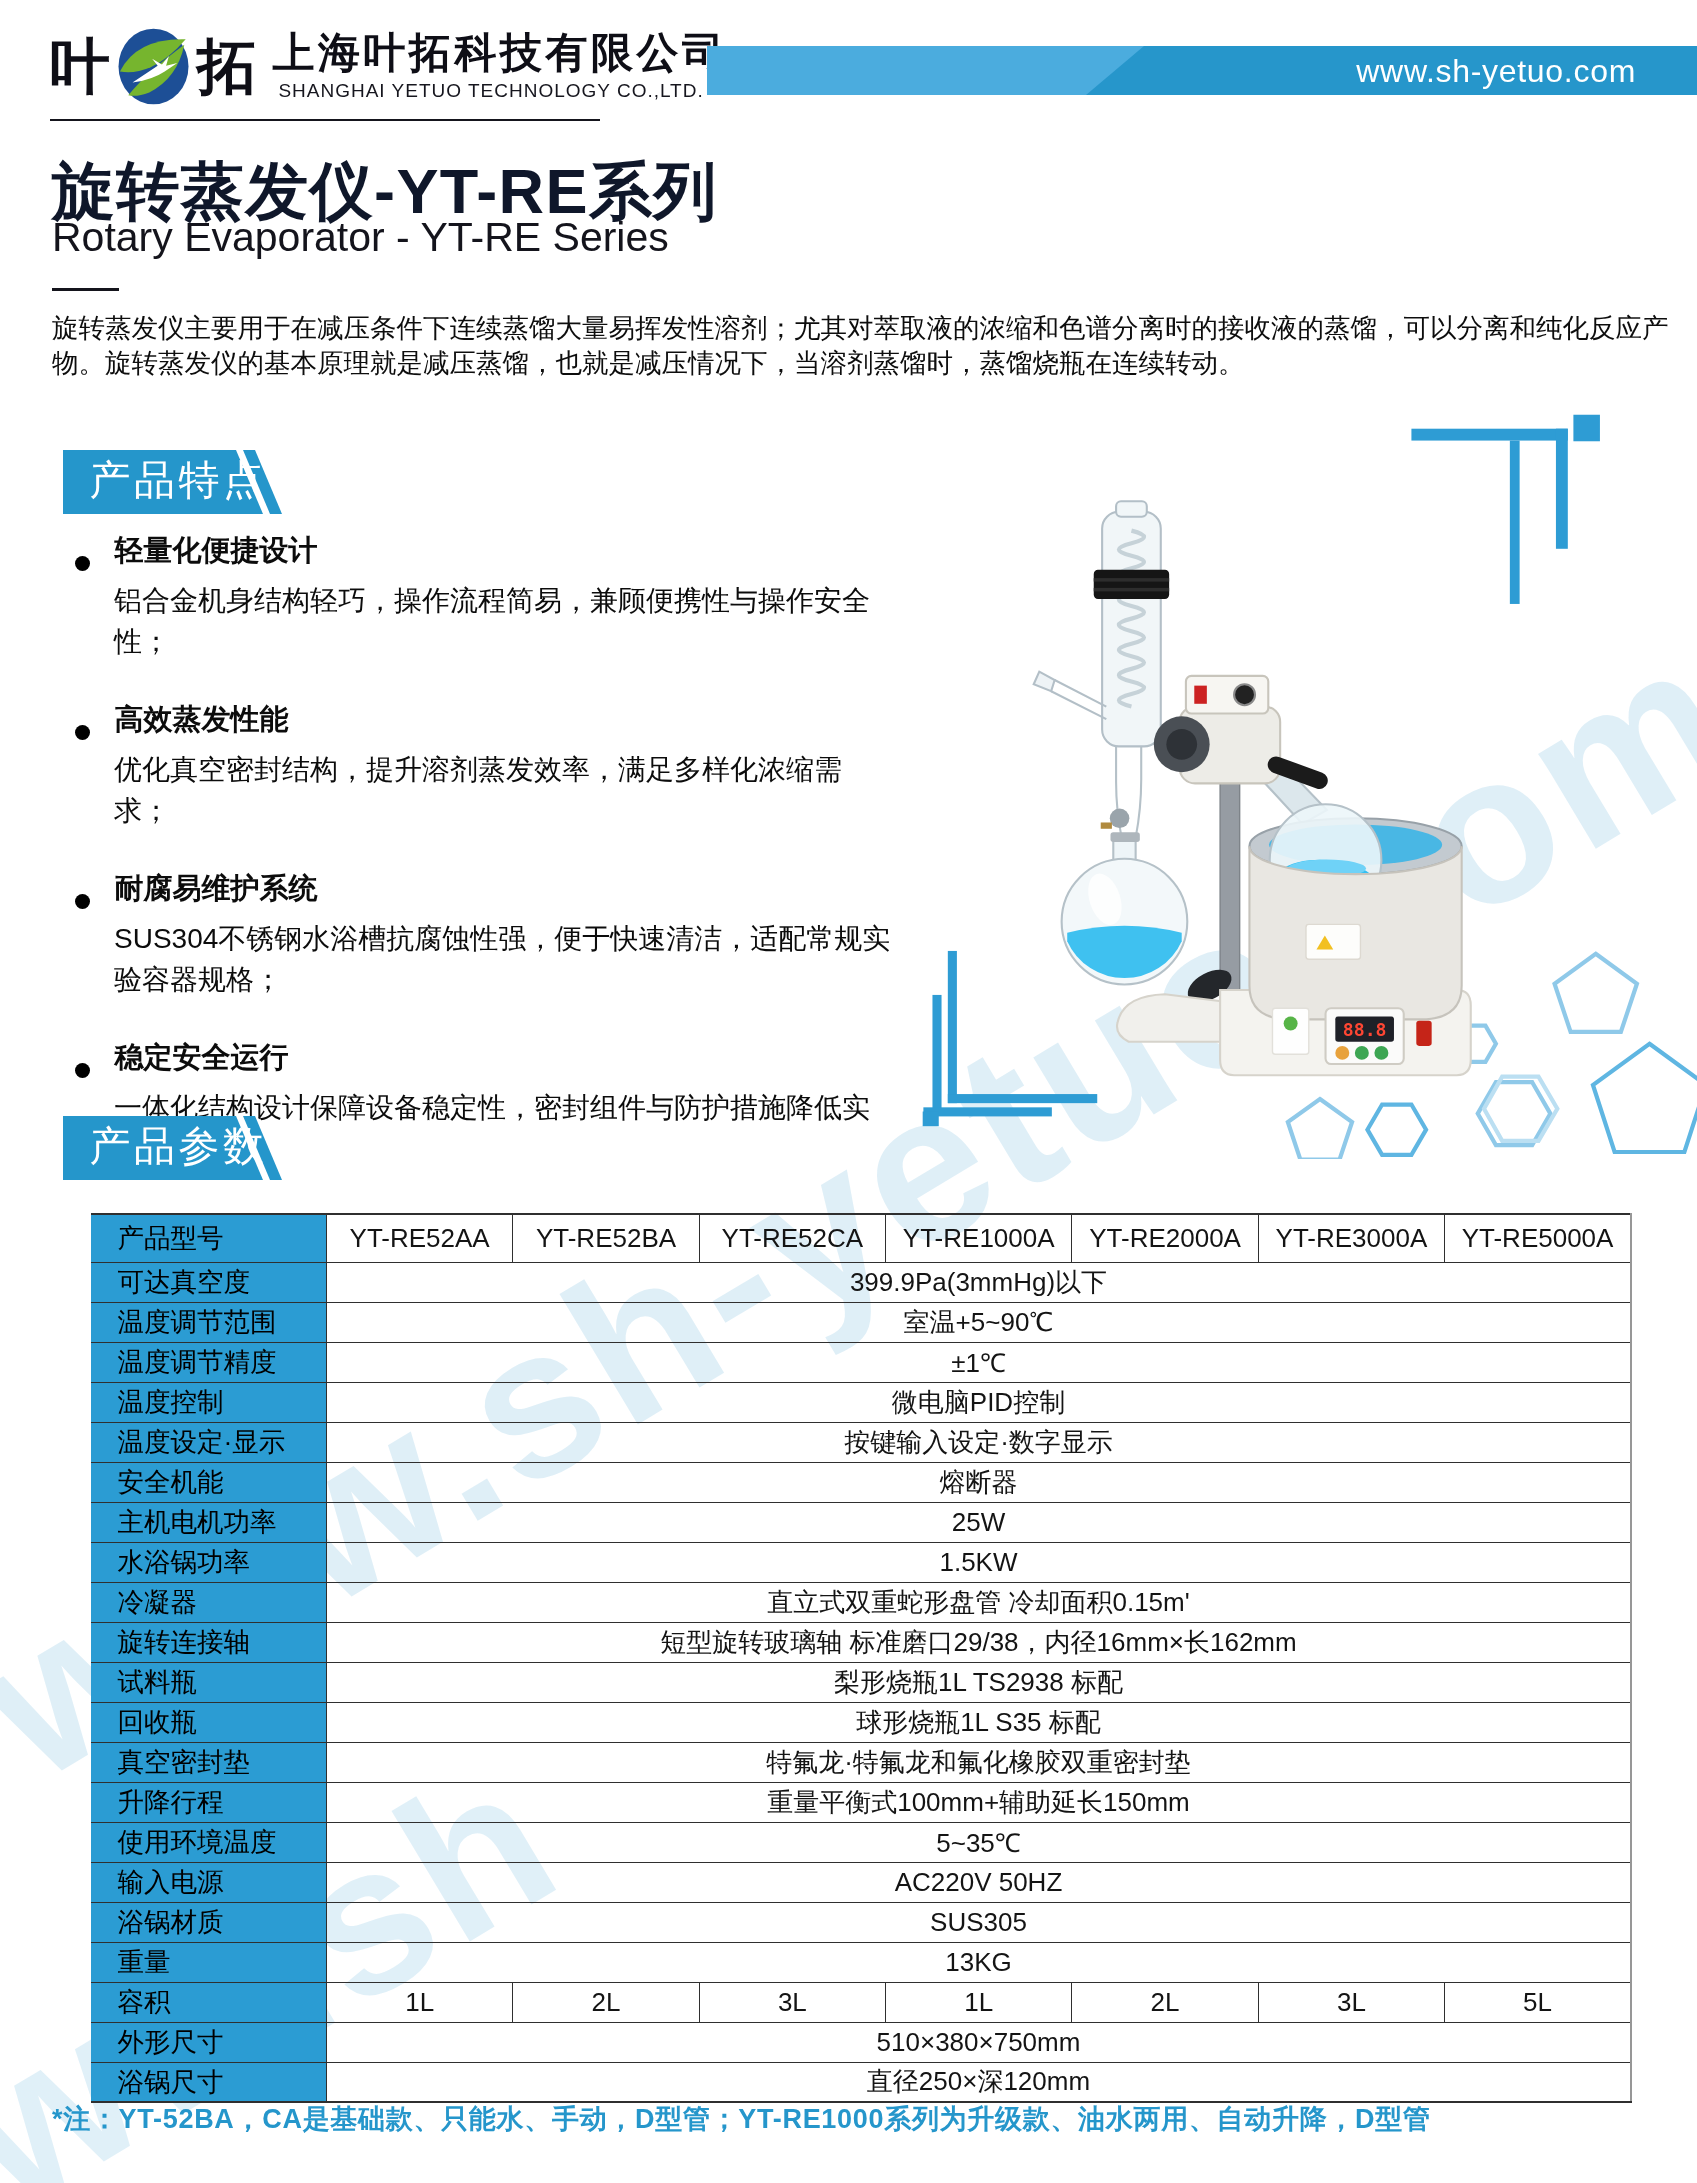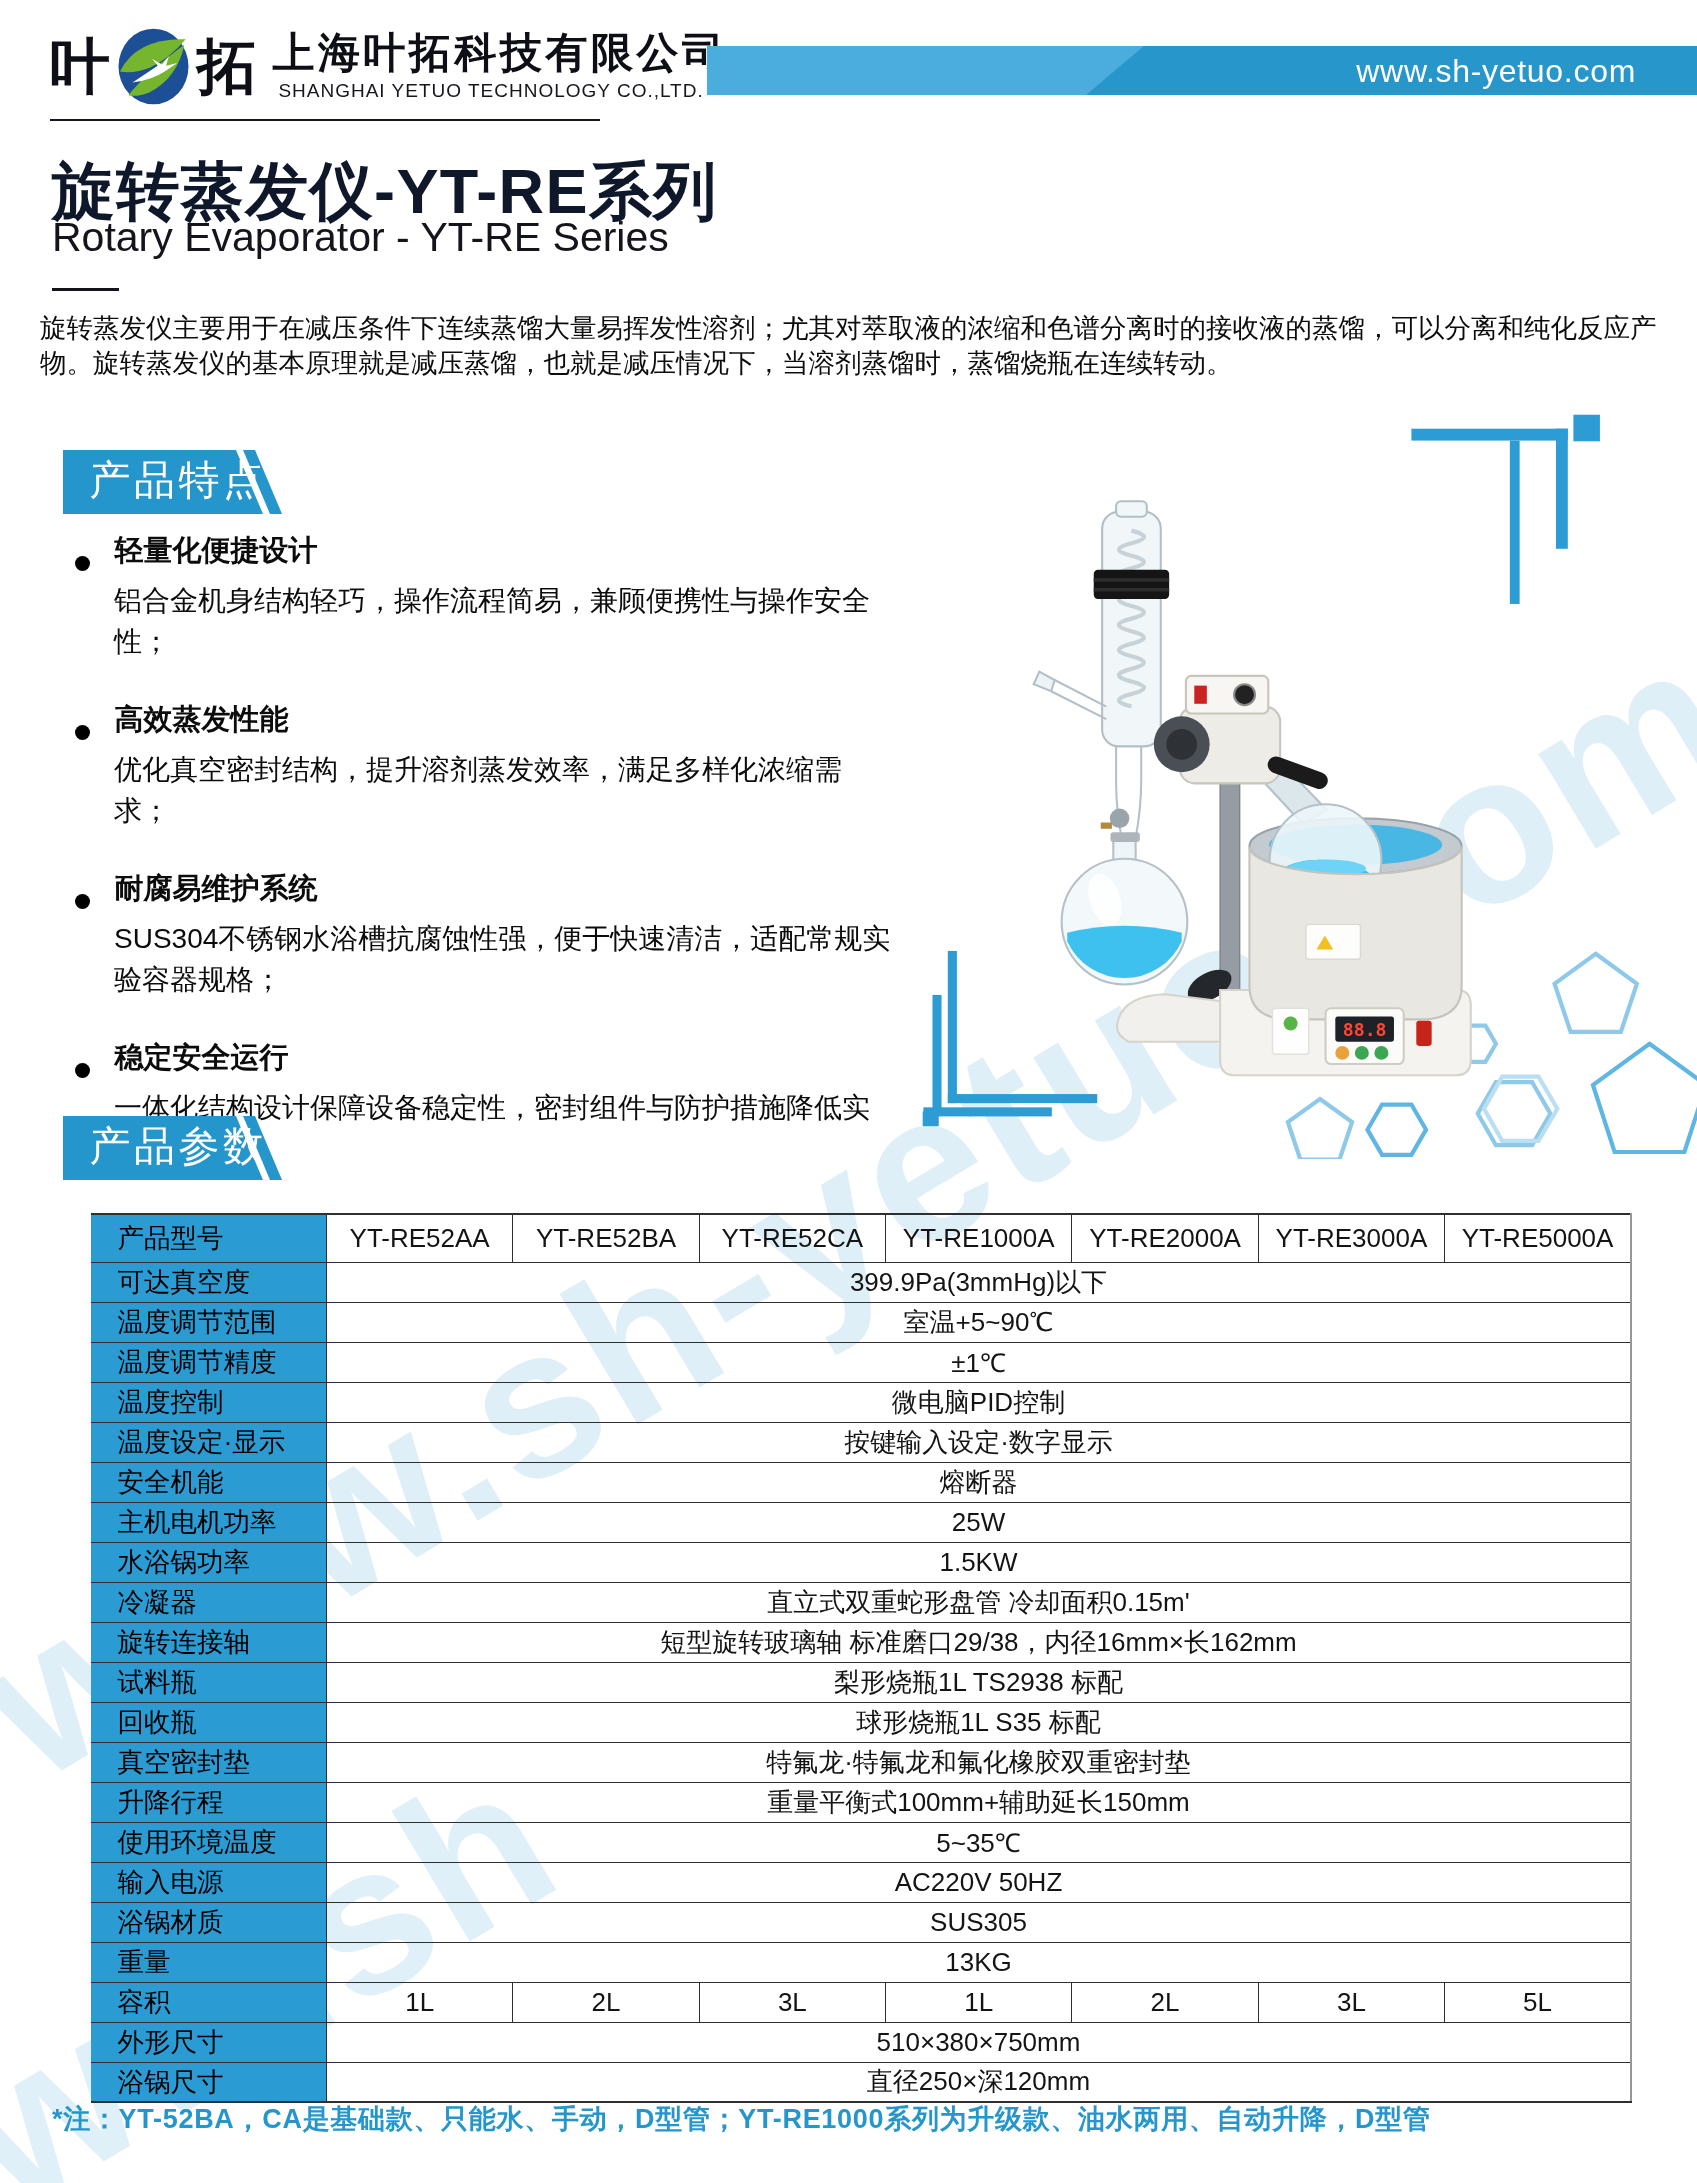--- a/index.html
+++ b/index.html
@@ -29,21 +29,21 @@
   .top-banner { position:absolute; left:707px; top:46px; width:990px; height:49px; background:#2696CB; z-index:3; }
   .top-banner-light { position:absolute; left:0; top:0; height:100%; width:461px; background:#4BACDE;
     clip-path:polygon(0 0, 437px 0, 379px 100%, 0 100%); }
   .top-banner-text { position:absolute; right:61px; top:50%; transform:translateY(-50%);
     color:#ffffff; font-size:32px; letter-spacing:0.7px; }
 
   
   .page-title { position:absolute; left:52px; top:149px; font-size:63px; font-weight:700; color:#0f172a; letter-spacing:1.4px; z-index:2; }
   .page-subtitle { position:absolute; left:52px; top:214px; font-size:41px; font-weight:500; color:#14141c; z-index:2; }
   .title-underline { position:absolute; left:52px; top:288px; width:67px; height:2.8px; background:#14141c; z-index:2; }
-  .intro { position:absolute; left:40px; top:311px; width:1627px; font-size:26.5px; line-height:35px; color:#0d0d0d; z-index:2; }
+  .intro { position:absolute; left:52px; top:311px; width:1627px; font-size:26.5px; line-height:35px; color:#0d0d0d; z-index:2; }
 
   
   .section-banner { position:absolute; height:64px; width:293px; z-index:3; }
   #features-banner { left:63px; top:450px;text-decoration:underline; }
   #params-banner  { left:63px; top:1116px; }
   .sb-main   { position:absolute; left:0; top:0; width:293px; height:64px; background:#2596CB;
                clip-path:polygon(0 0, 173px 0, 200px 100%, 0 100%); }
   .sb-stripe { position:absolute; left:0; top:0; width:293px; height:64px; background:#2596CB;
                clip-path:polygon(180px 0, 192px 0, 219px 100%, 207px 100%); }
   .sb-text { position:absolute; left:26.5px; top:50%; transform:translateY(-52%);

